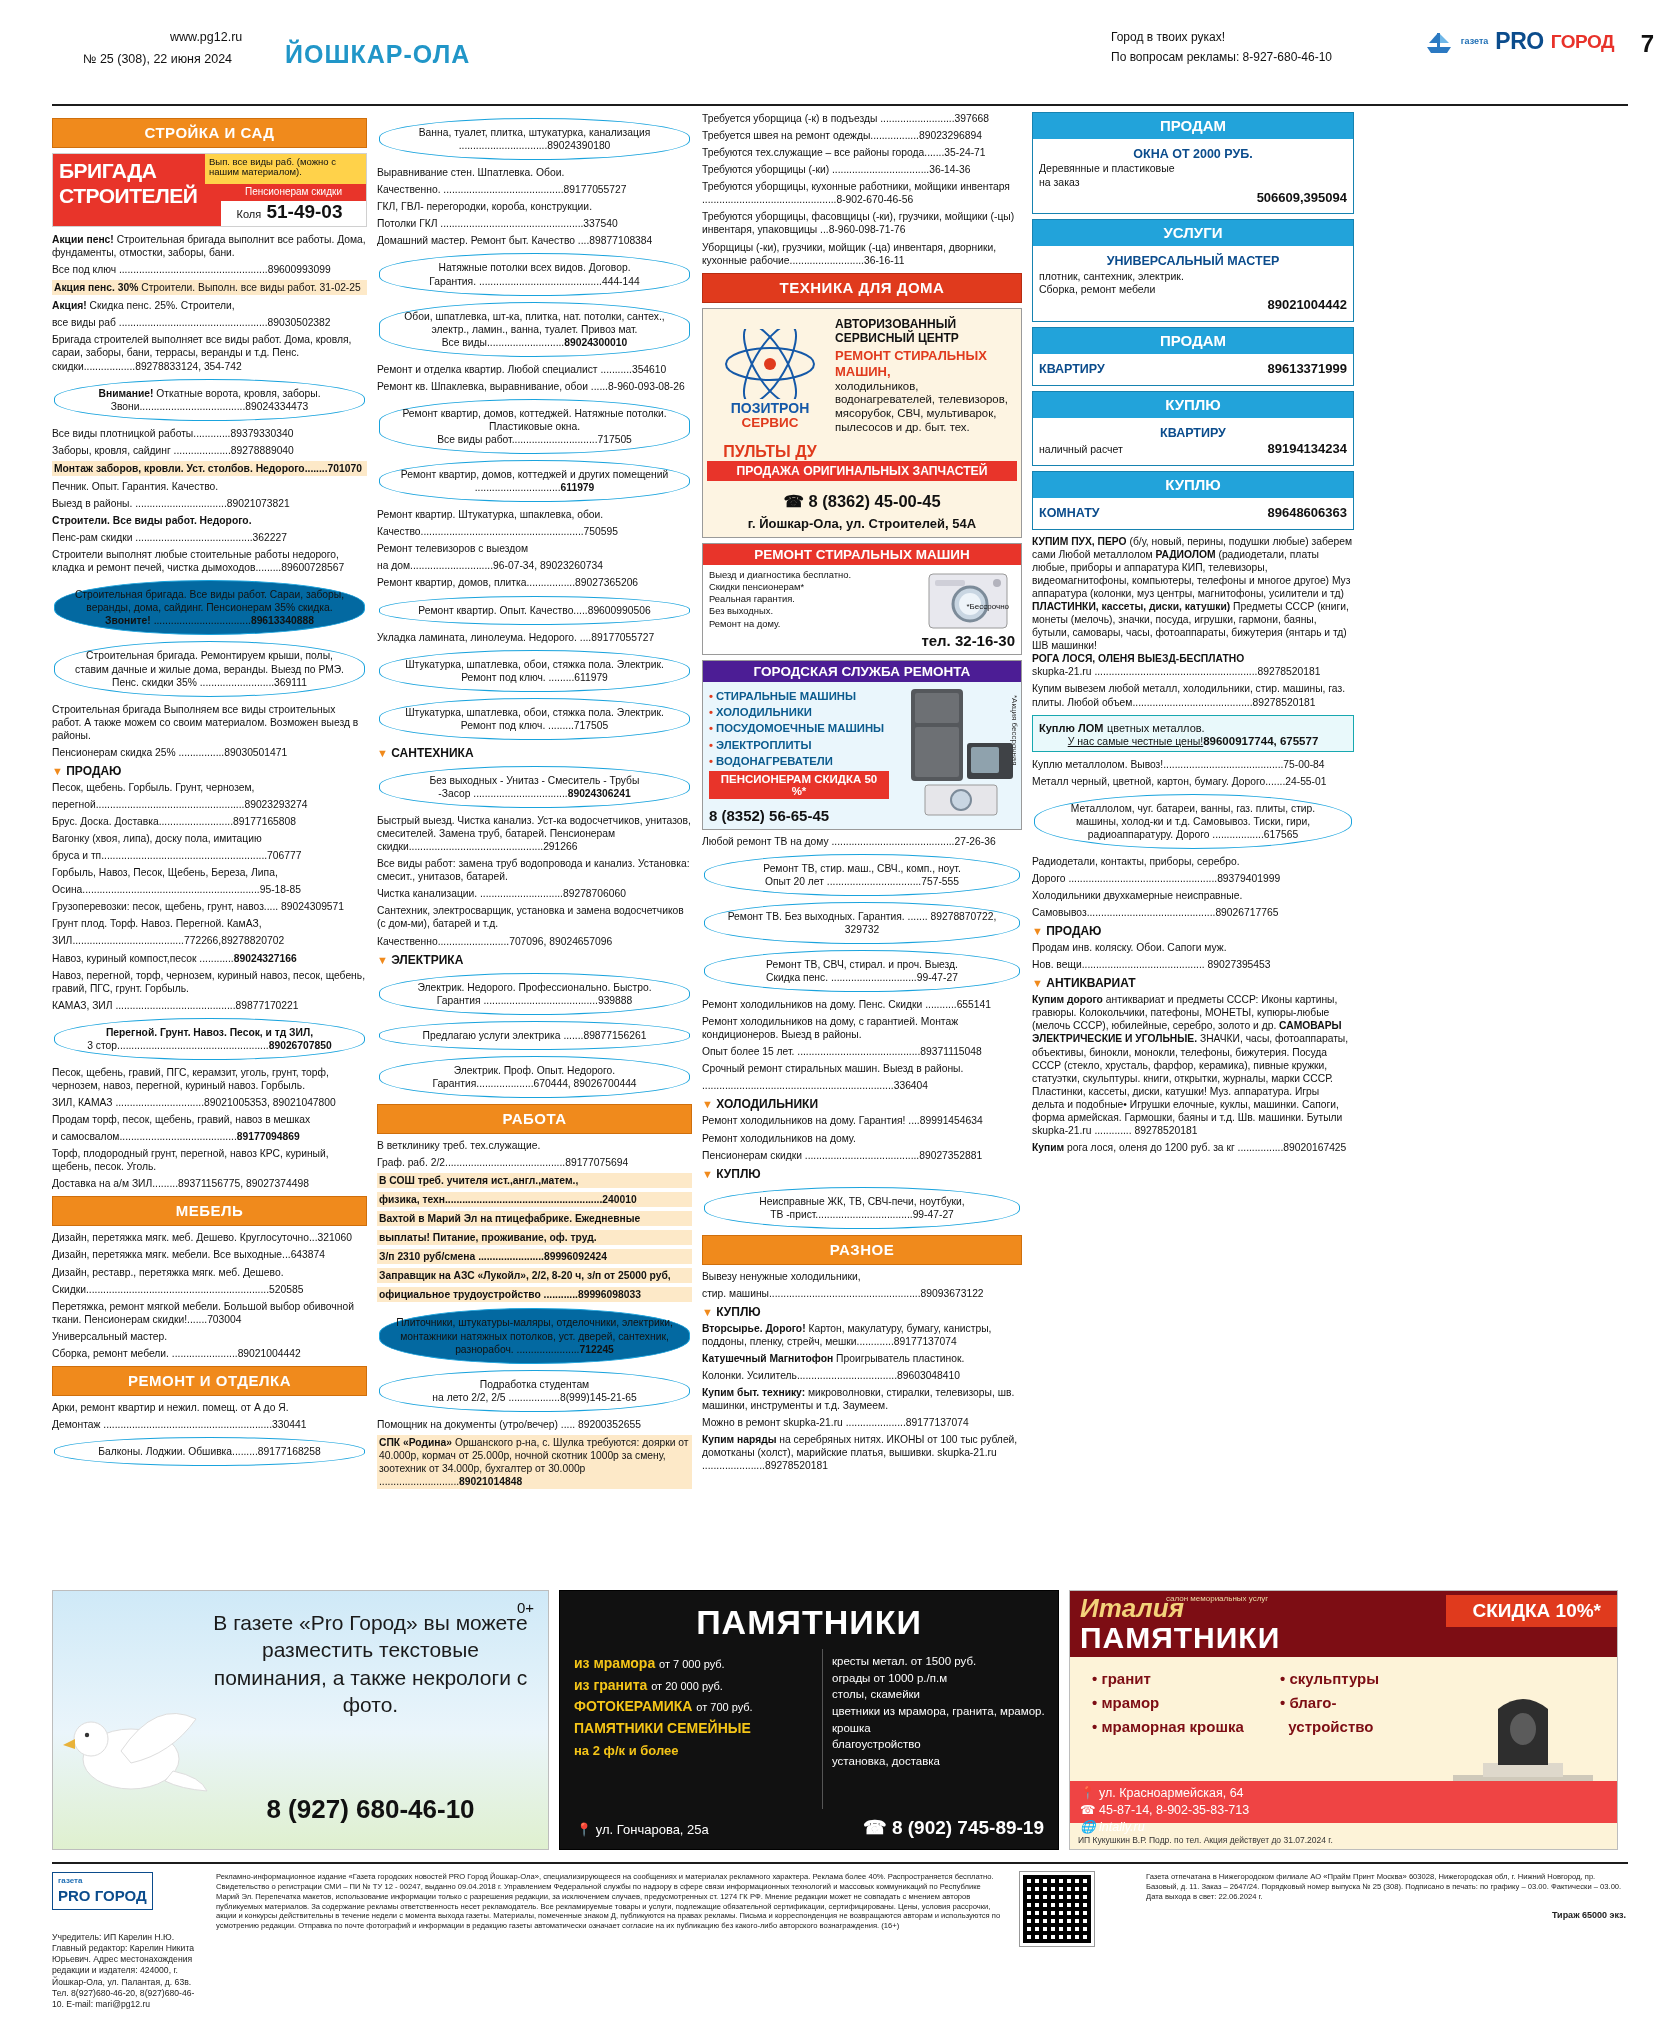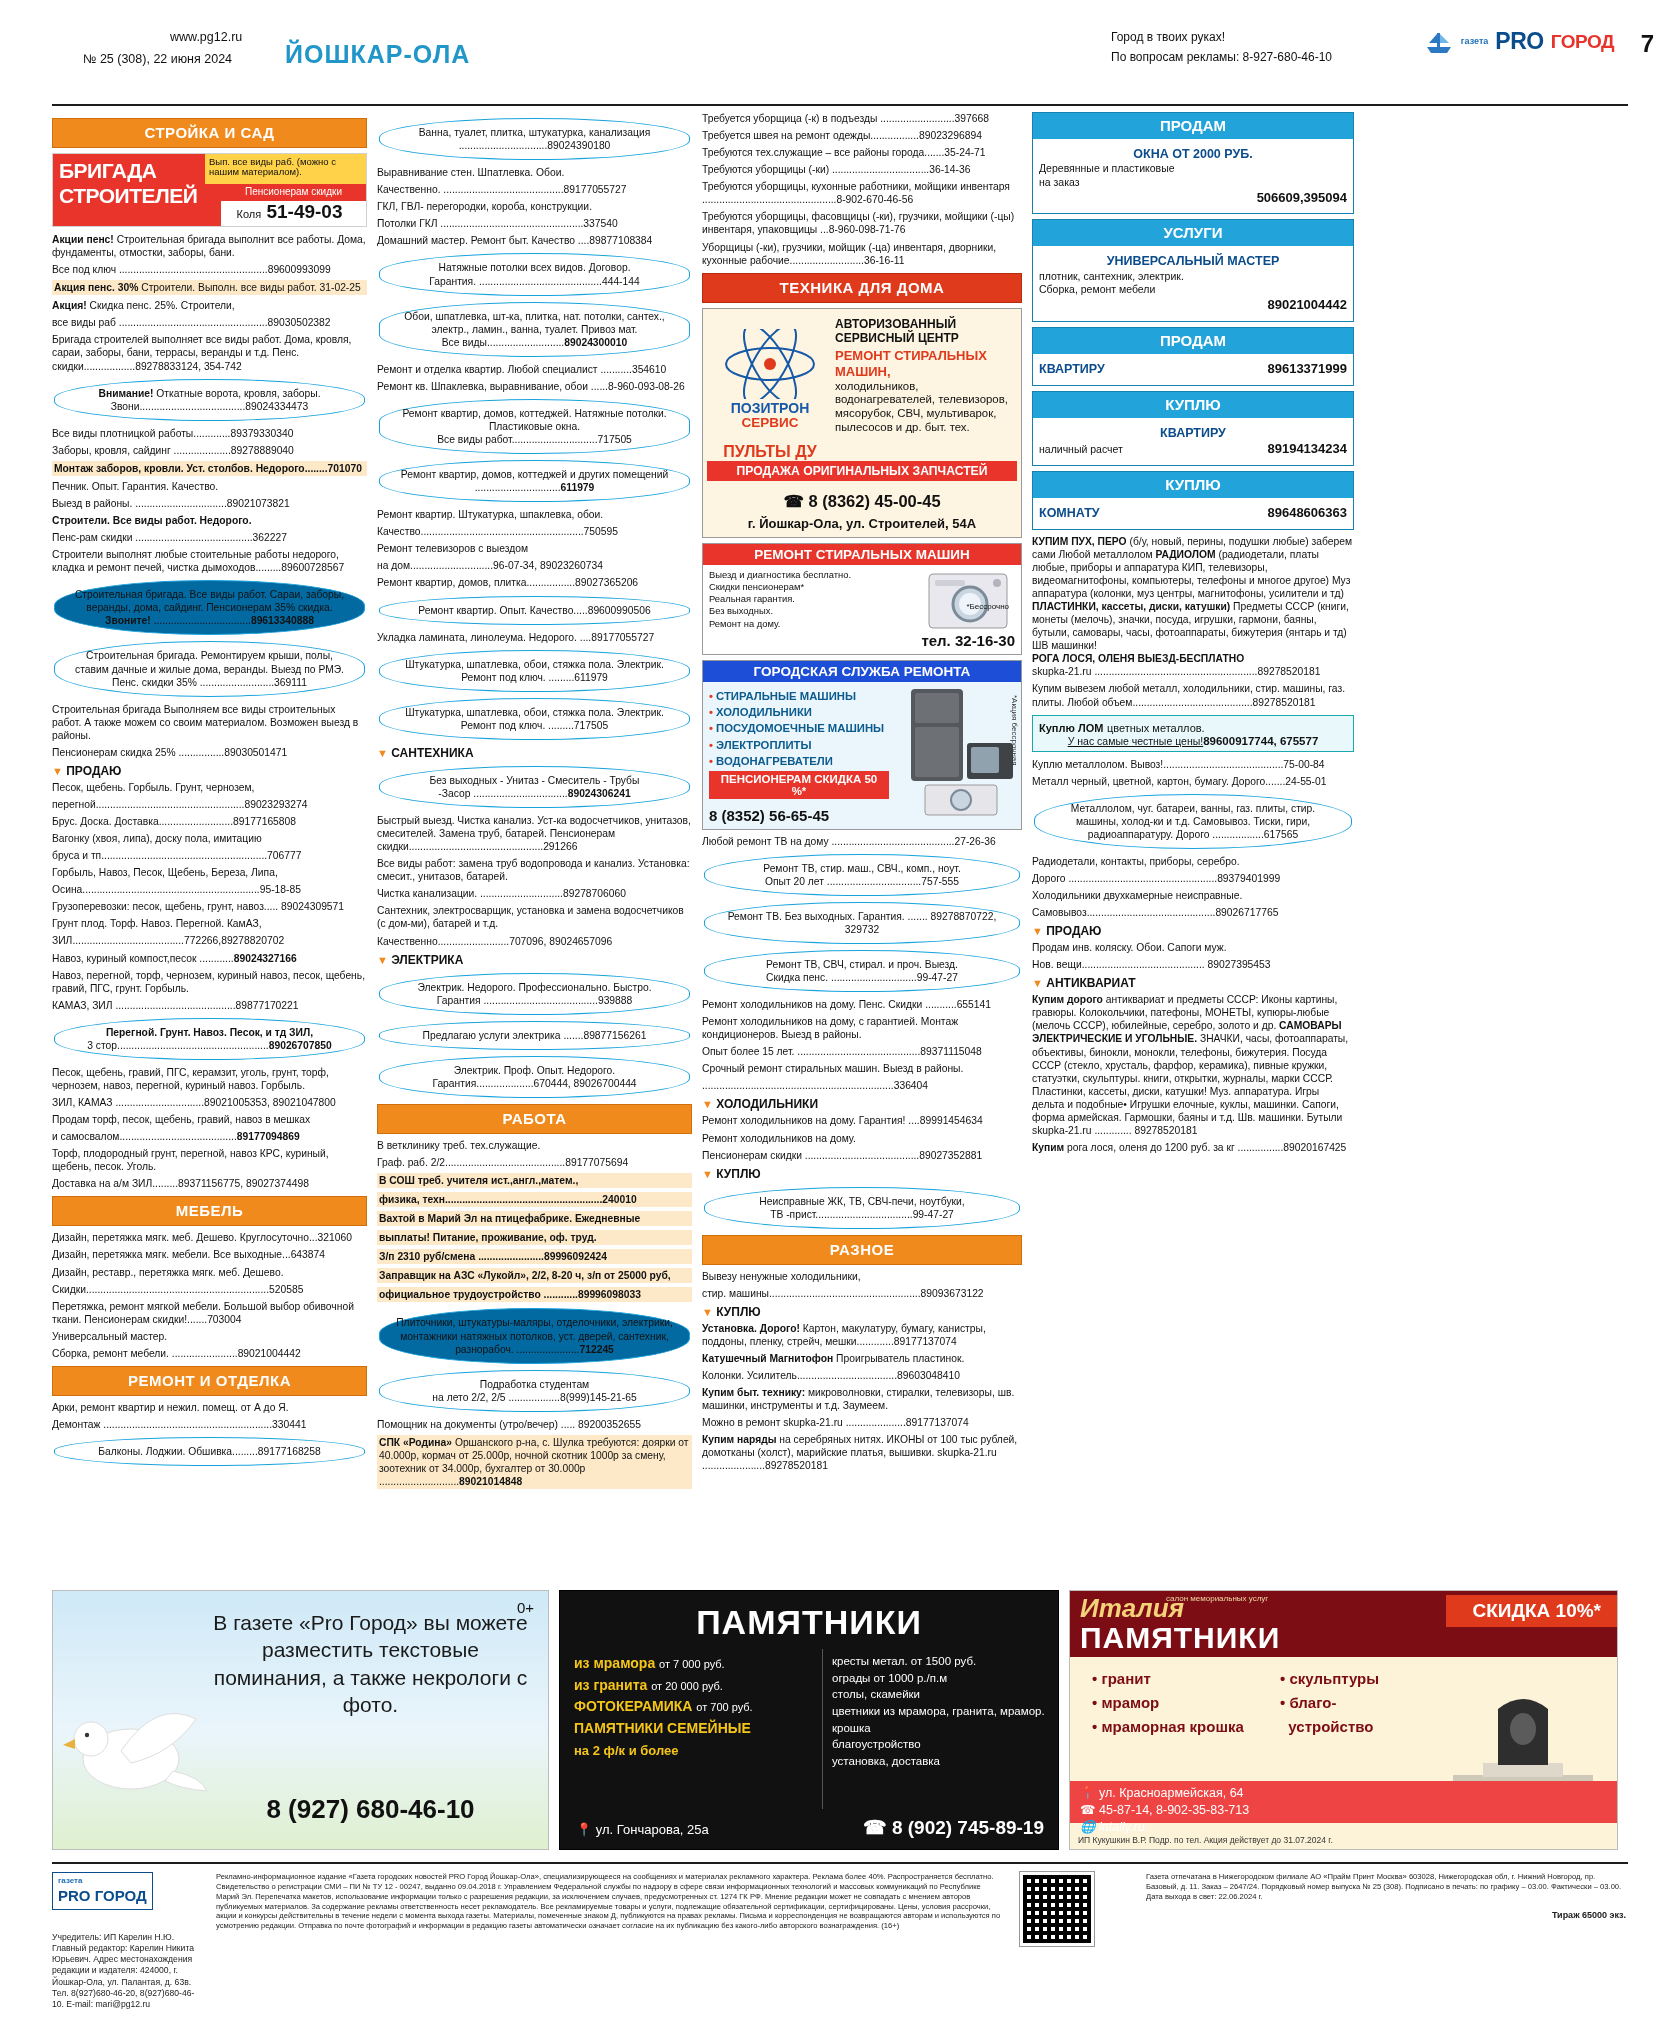--- a/index.html
+++ b/index.html
@@ -91,21 +91,21 @@
   .poz-addr { position:absolute; left:0; right:0; bottom:6px; text-align:center; font-weight:bold; font-size:13px; }
 
   .washrep { border:1px solid #9a9a9a; background:#fff; position:relative; height:112px; margin:5px 0; }
   .washrep .hd { background:#e8342a; color:#fff; font-weight:bold; font-size:13.5px; text-align:center; padding:3px 0; }
   .washrep .bd { font-size:9.4px; line-height:1.3; padding:4px 6px; width:190px; }
   .washrep .mach { position:absolute; right:10px; top:28px; width:86px; height:58px; }
   .washrep .bes { position:absolute; right:12px; top:58px; font-size:8px; color:#111; }
   .washrep .tel { position:absolute; right:6px; bottom:5px; font-weight:bold; font-size:15px; }
 
   .gorservice { border:1px solid #9a9a9a; background:#eaf6fc; position:relative; height:170px; margin:5px 0; }
-  .gorservice .hd { background:#1d4ed8; color:#fff; font-weight:bold; font-size:13.5px; text-align:center; padding:3px 0; }
+  .gorservice .hd { background:#4c1d95; color:#fff; font-weight:bold; font-size:13.5px; text-align:center; padding:3px 0; }
   .gorservice ul { margin:6px 0 0 6px; padding:0; list-style:none; font-size:11.3px; font-weight:bold; color:#0b5b8e; line-height:1.45; width:185px;}
   .gorservice ul li::before { content:"• "; color:#e03a1d; }
   .gorservice .pens { position:absolute; left:6px; bottom:30px; background:#e8342a; color:#fff; font-weight:bold; font-size:11.5px; text-align:center; padding:2px 8px; width:180px;}
   .gorservice .tel { position:absolute; left:6px; bottom:5px; font-weight:bold; font-size:15px; }
   .gorservice .imgs { position:absolute; right:4px; top:26px; width:112px; height:130px; }
   .gorservice .vert { position:absolute; right:2px; top:34px; font-size:8px; color:#333; writing-mode:vertical-rl; }
 
   
   .bluebox { border:1px solid #1682b0; margin-bottom:5px; }
   .bluebox .bh { background:#22a3da; color:#fff; font-weight:bold; font-size:15px; text-align:center; padding:4px 0 5px; }
@@ -447,21 +447,21 @@
 
       <div class="subhdr"><span class="tri">▼</span> <span>КУПЛЮ</span></div>
 
       <div class="oval">Неисправные ЖК, ТВ, СВЧ-печи, ноутбуки,<br>ТВ -прист..................................99-47-27</div>
 
       <div class="sec">РАЗНОЕ</div>
       <div class="ad">Вывезу ненужные холодильники,</div>
       <div class="ad">стир. машины.....................................................89093673122</div>
 
       <div class="subhdr"><span class="tri">▼</span> <span>КУПЛЮ</span></div>
-      <div class="ad"><b>Установка. Дорого!</b> Картон, макулатуру, бумагу, канистры, поддоны, пленку, стрейч, мешки.............89177137074</div>
+      <div class="ad"><b>Вторсырье. Дорого!</b> Картон, макулатуру, бумагу, канистры, поддоны, пленку, стрейч, мешки.............89177137074</div>
       <div class="ad"><b>Катушечный Магнитофон</b> Проигрыватель пластинок.</div>
       <div class="ad">Колонки. Усилитель...................................89603048410</div>
       <div class="ad"><b>Купим быт. технику:</b> микроволновки, стиралки, телевизоры, шв. машинки, инструменты и т.д. Заумеем.</div>
       <div class="ad">Можно в ремонт skupka-21.ru .....................89177137074</div>
       <div class="ad"><b>Купим наряды</b> на серебряных нитях. ИКОНЫ от 100 тыс рублей, домотканы (холст), марийские платья, вышивки. skupka-21.ru ......................89278520181</div>
     </div>
 
     <div class="col c4">
 
       <div class="bluebox">

